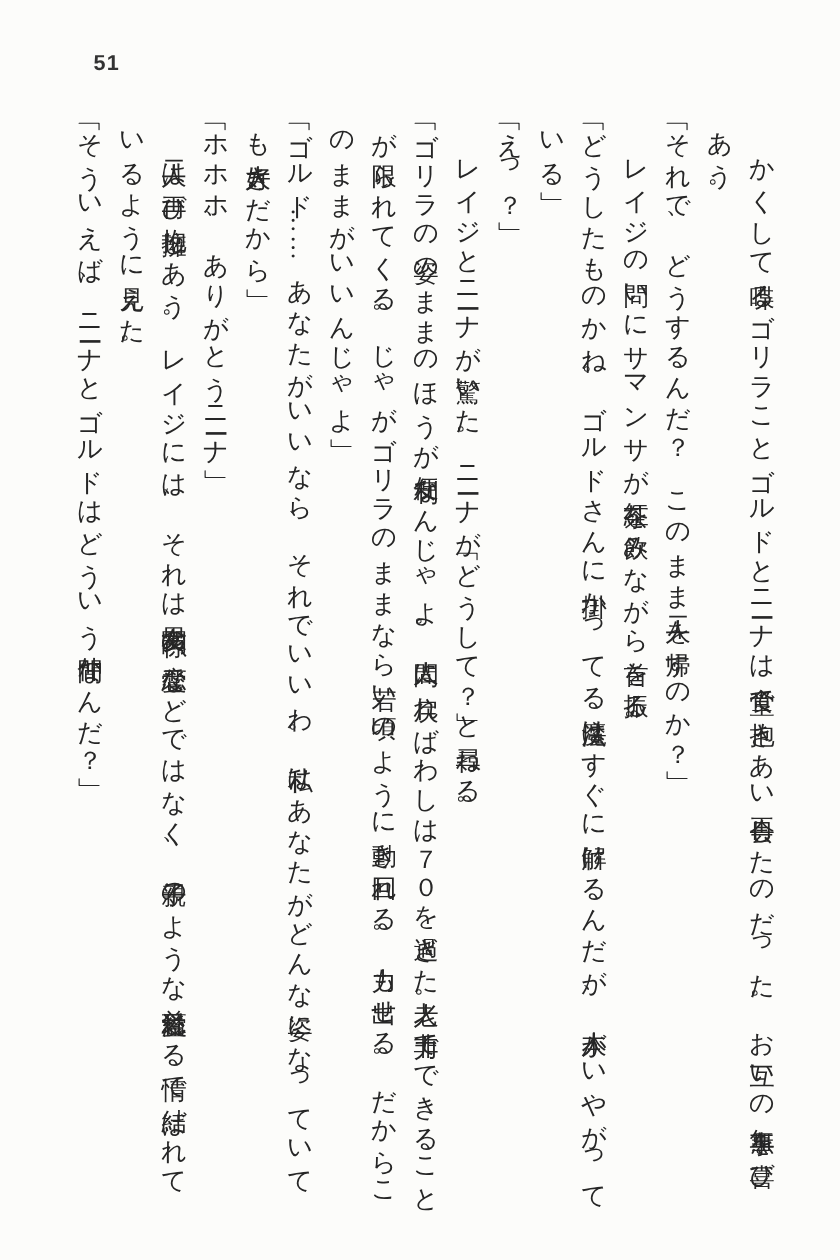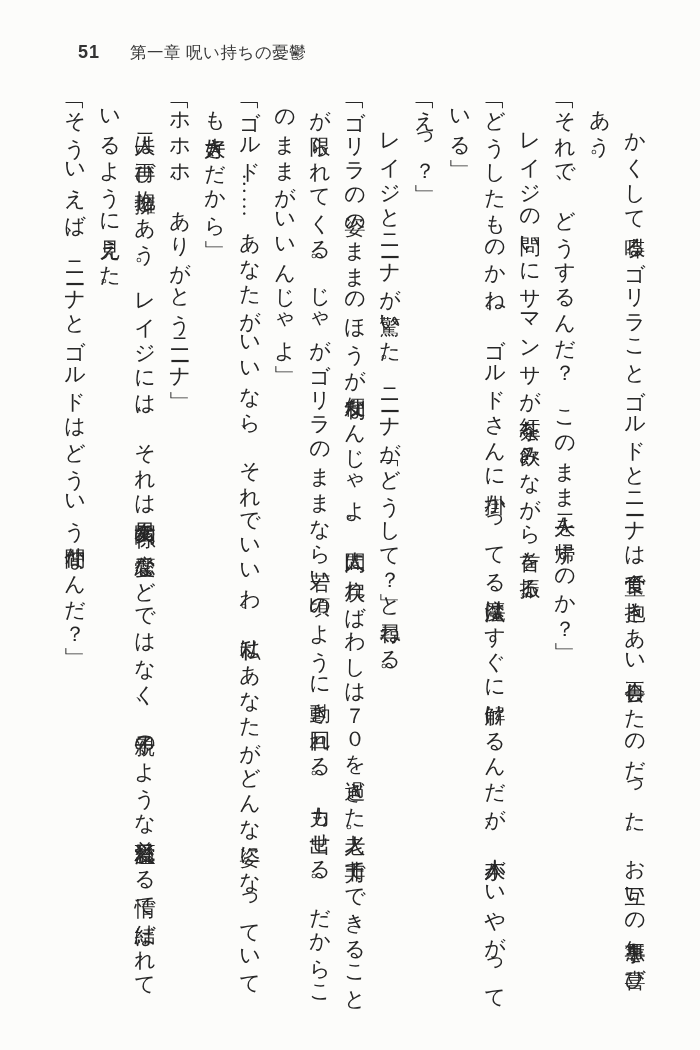--- a/index.html
+++ b/index.html
@@ -16,21 +16,21 @@
     color: #262626;
   }
 
   
   .running-head {
     position: absolute;
     top: 42px;
     left: 78px;
     display: flex;
     align-items: baseline;
-    gap: 30px;
+    gap: 2px;
     font-family: "Liberation Sans", "DejaVu Sans", sans-serif;
     color: #3a3a3a;
     white-space: nowrap;
   }
   .page-number {
     font-size: 18px;
     font-weight: 700;
     letter-spacing: 1px;
     color: #333333;
   }
@@ -60,21 +60,20 @@
   .text-block p { margin: 0; }
   .text-block p.indent { text-indent: 23px; }
 </style>
 </head>
 <body>
 
 <div class="page">
 
   <header class="running-head">
     <span class="page-number">51</span>
-    <span class="chapter-title">第一章 呪い持ちの憂鬱</span>
   </header>
 
   <main class="text-block" id="text-block">
       <p class="indent">かくして喋るゴリラことゴルドとニーナは食堂で抱きあい再会したのだった。お互いの無事を喜びあう。</p>
       <p>「それで、どうするんだ？　このまま二人を帰すのか？」</p>
       <p class="indent">レイジの問いにサマンサが紅茶を飲みながら首を振る。</p>
       <p>「どうしたものかね。ゴルドさんに掛かってる魔法はすぐに解けるんだが、本人がいやがっている」</p>
       <p>「えっ？」</p>
       <p class="indent">レイジとニーナが驚いた。ニーナが「どうして？」と尋ねる。</p>
       <p>「ゴリラの姿のままのほうが便利なんじゃよ。人間に戻ればわしは７０を過ぎた老人。非力でできることが限られてくる。じゃがゴリラのままなら若い頃のように動き回れる。力も出せる。だからこのままがいいんじゃよ」</p>

